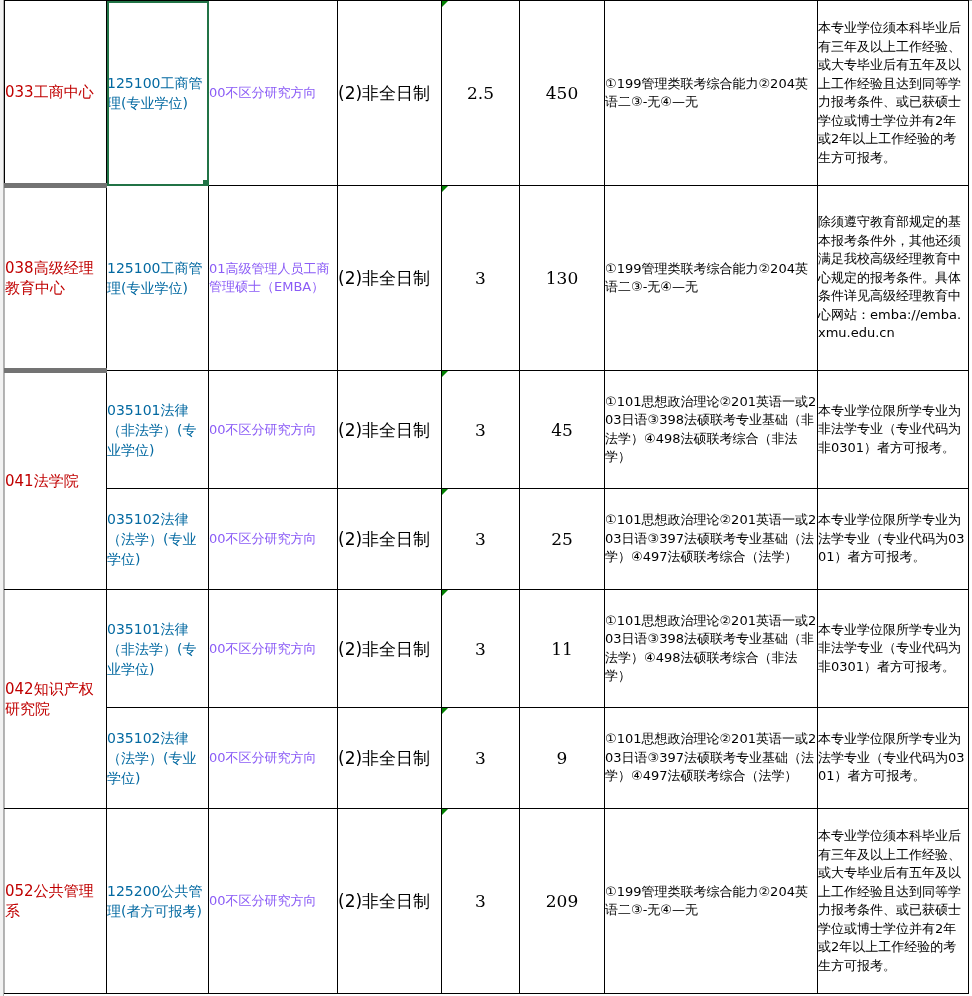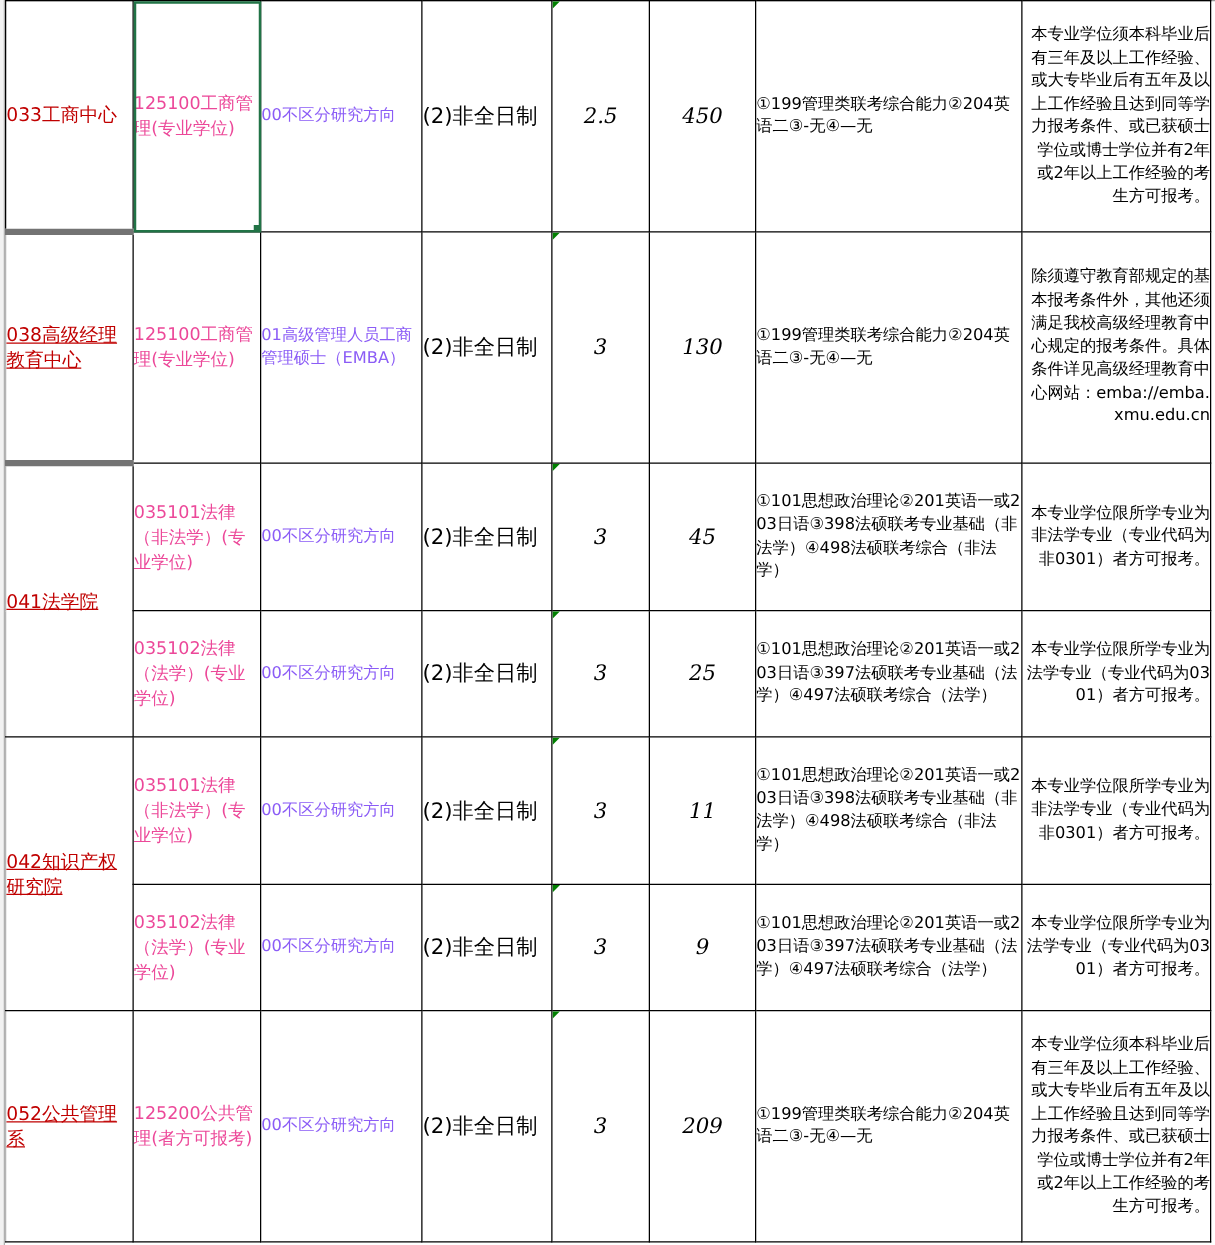--- a/index.html
+++ b/index.html
@@ -4,31 +4,31 @@
 <style>
   html, body { margin: 0; padding: 0; background: #ffffff; }
   body { width: 972px; height: 996px; position: relative; overflow: hidden;
          font-family: "DejaVu Sans", "Liberation Sans", sans-serif; }
   .sheet { position: absolute; left: 0; top: 0; width: 972px; height: 996px; }
   .topline { position: absolute; left: 0; top: 0; width: 972px; height: 1px; background: #9a9a9a; }
   .leftgutter { position: absolute; left: 0; top: 0; width: 3px; height: 996px; background: #f2f2f2; border-right: 1px solid #b0b0b0; }
   table.grid { position: absolute; left: 4px; top: 0; border-collapse: collapse; table-layout: fixed; }
   table.grid td { border: 1px solid #000; padding: 0; vertical-align: middle; position: relative; overflow: hidden; }
   td.dept { border-left: 2px solid #1e7145; border-top: none; border-bottom: none; color: #c00000; font-size: 15px; line-height: 20px; padding-left: 2px; padding-right: 2px; }
-  td.dept.plain { border-left: 1px solid #b5b5b5; text-decoration: underline; }
+  td.dept.plain { border-left: 1px solid #b5b5b5; }
   td.dept.boxed { border-bottom: 5px solid #737373; margin-left: 16px; }
-  td.major { color: #ec4899; font-size: 14px; line-height: 20px; padding-left: 3px; padding-right: 2px; }
+  td.major { color: #0369a1; font-size: 14px; line-height: 20px; padding-left: 3px; padding-right: 2px; }
   td.major.selected { outline: 2px solid #217346; outline-offset: -2px; }
   .fill-handle { position: absolute; right: -1px; bottom: -1px; width: 6px; height: 6px; background: #217346; }
   td.dir { font-size: 13px; line-height: 18px; padding-left: 3px; color: #8b5cf6; }
   td.mode { font-size: 17px; line-height: 18px; padding-left: 4px; color: #000; }
-  td.num { font-family: "DejaVu Serif", "Liberation Serif", serif; font-size: 17px; text-align: center; color: #000; font-style: italic; }
+  td.num { font-family: "DejaVu Serif", "Liberation Serif", serif; font-size: 17px; text-align: center; color: #000; }
   td.num .tri { position: absolute; left: 0; top: 0; width: 0; height: 0; border-top: 6px solid #008000; border-right: 6px solid transparent; }
   td.exam, td.note { vertical-align: top; font-size: 13px; line-height: 18.5px; color: #000; padding: 1px 3px 0 3px; word-break: break-all; }
-  td.note { padding-right: 2px; text-align: right; }
+  td.note { padding-right: 2px; }
 </style>
 </head>
 <body>
 
 <div class="sheet">
   <div class="topline"></div>
   <div class="leftgutter"></div>
 
   <table class="grid">
     <colgroup>

